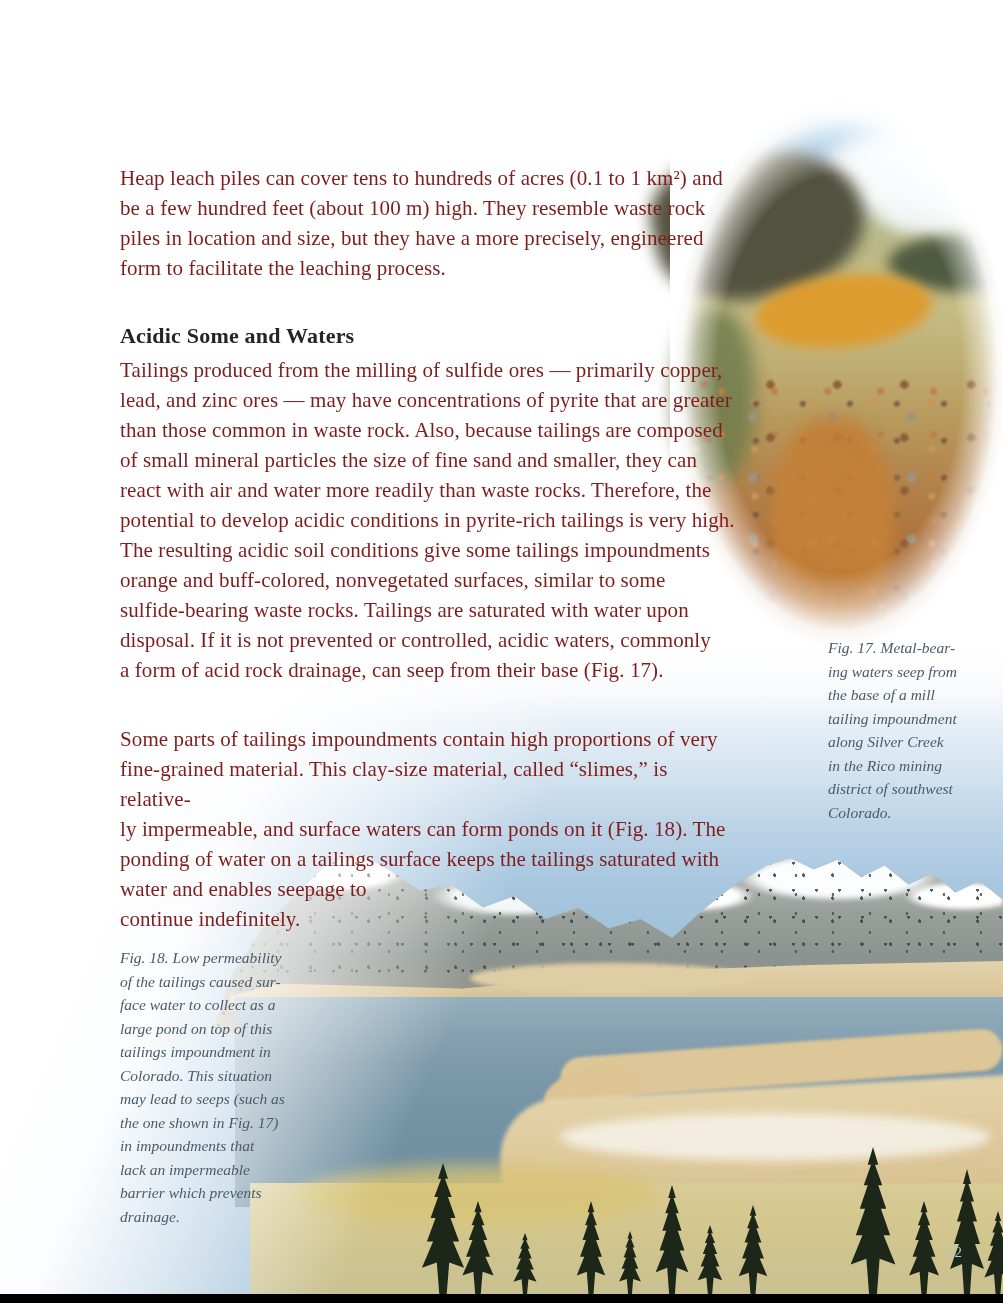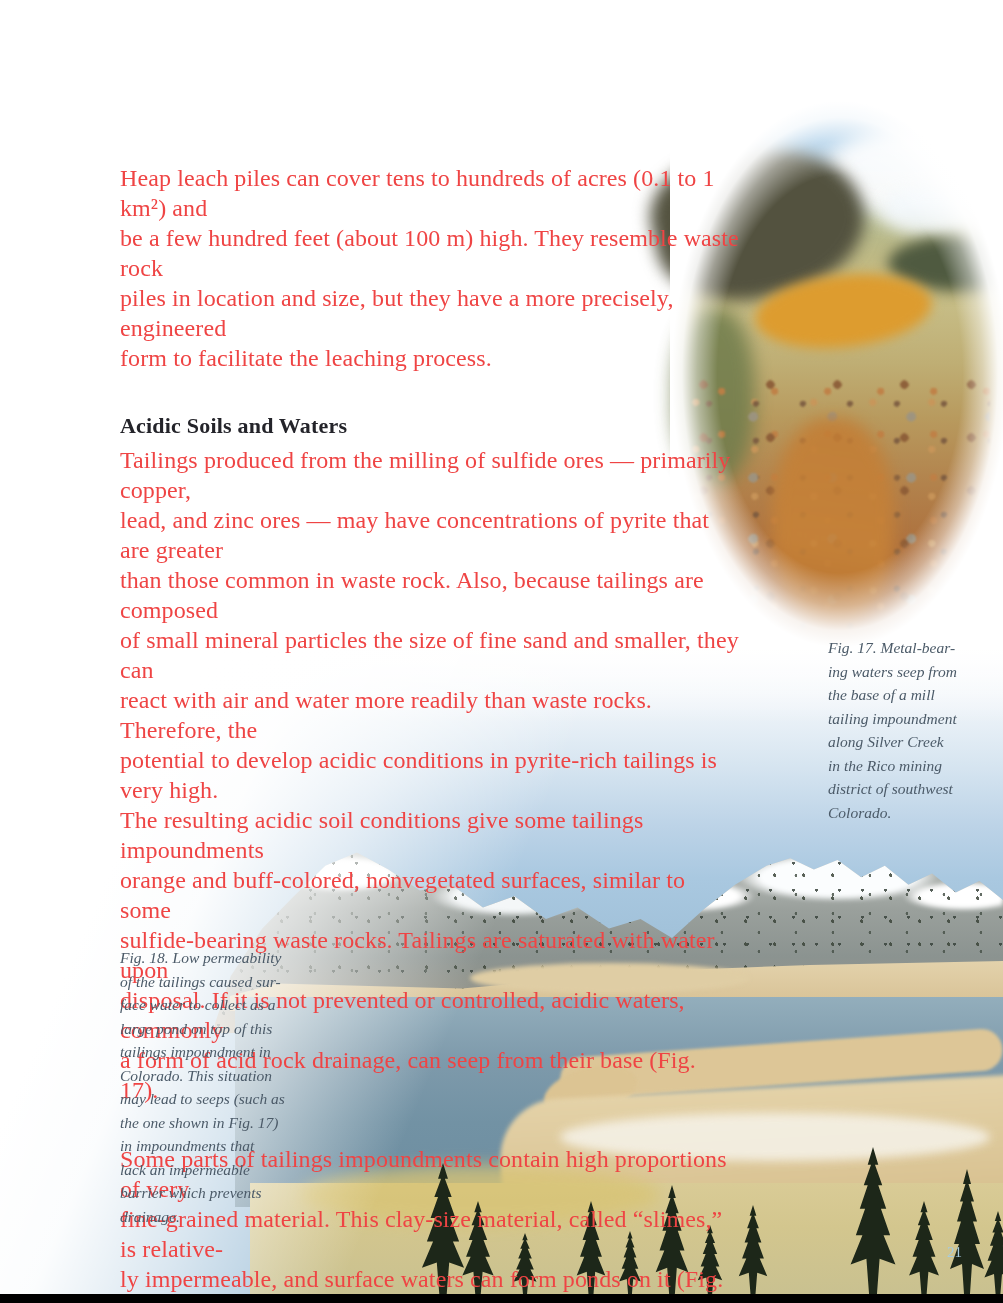--- a/index.html
+++ b/index.html
@@ -4,22 +4,22 @@
 <style>
   html,body { margin:0; padding:0; background:#e8e8e8; }
   .page {
     position:relative; width:1003px; height:1303px; background:#ffffff;
     overflow:hidden; font-family:"Liberation Serif", serif; margin:0 auto;
   }
 
   
   .text-col { position:absolute; left:120px; top:163px; width:620px; z-index:3; }
   .bodytext {
-    margin:0; white-space:pre-line; font-size:24px; line-height:30px;
-    color:#ef4444; letter-spacing:0.1px;
+    margin:0; white-space:pre-line; font-size:21px; line-height:30px;
+    color:#7f1d1d; letter-spacing:0.1px;
   }
   .heading {
     margin:40px 0 6px 0; font-size:22px; line-height:26px; font-weight:bold;
     color:#24242a; font-family:"Liberation Serif", serif; letter-spacing:0.2px;
   }
   .par-slimes { margin-top:39px; }
 
   
   .caption {
     position:absolute; white-space:pre-line; font-style:italic;
@@ -177,21 +177,21 @@
     <div class="f17-rocks"></div>
     <div class="f17-stream"></div>
     <div class="f17-feather"></div>
   </div>
 
   <section class="text-col">
     <p class="bodytext">Heap leach piles can cover tens to hundreds of acres (0.1 to 1 km²) and
 be a few hundred feet (about 100 m) high. They resemble waste rock
 piles in location and size, but they have a more precisely, engineered
 form to facilitate the leaching process.</p>
-    <h2 class="heading">Acidic Soils and Waters</h2>
+    <h2 class="heading">Acidic Some and Waters</h2>
     <p class="bodytext">Tailings produced from the milling of sulfide ores — primarily copper,
 lead, and zinc ores — may have concentrations of pyrite that are greater
 than those common in waste rock. Also, because tailings are composed
 of small mineral particles the size of fine sand and smaller, they can
 react with air and water more readily than waste rocks. Therefore, the
 potential to develop acidic conditions in pyrite-rich tailings is very high.
 The resulting acidic soil conditions give some tailings impoundments
 orange and buff-colored, nonvegetated surfaces, similar to some
 sulfide-bearing waste rocks. Tailings are saturated with water upon
 disposal. If it is not prevented or controlled, acidic waters, commonly
@@ -218,17 +218,17 @@
 large pond on top of this
 tailings impoundment in
 Colorado. This situation
 may lead to seeps (such as
 the one shown in Fig. 17)
 in impoundments that
 lack an impermeable
 barrier which prevents
 drainage.</div>
 
-  <div class="page-number">21</div>
+  <div class="page-number">52</div>
 
   <div class="bottom-bar"></div>
 
 </div>
 
 </body></html>

